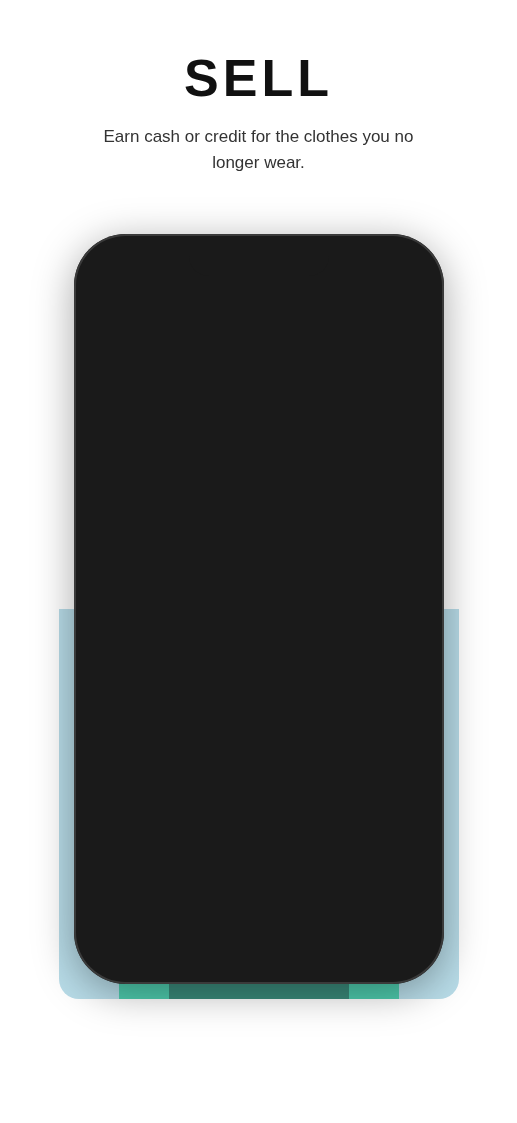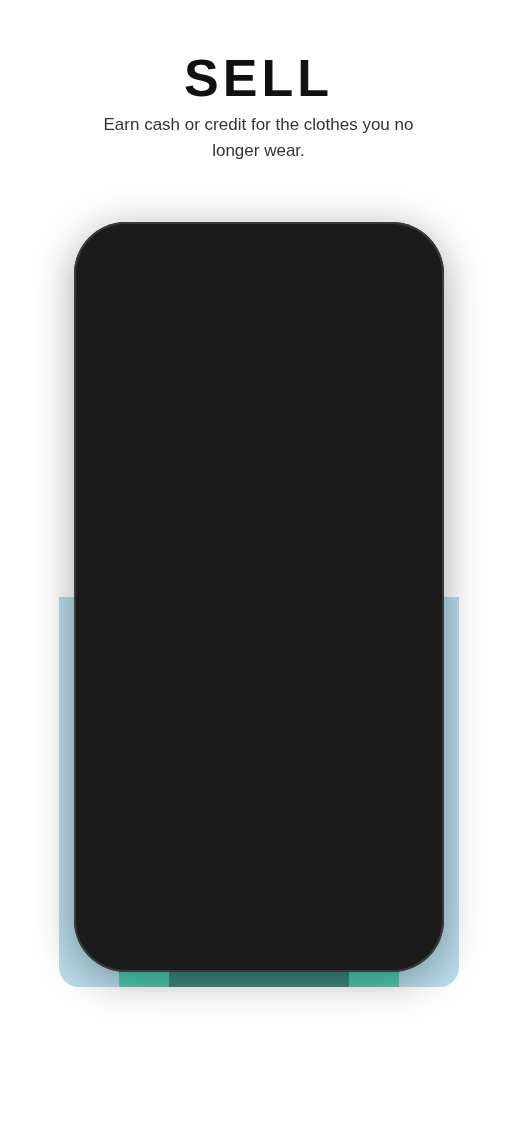--- a/index.html
+++ b/index.html
@@ -14,21 +14,21 @@
       overflow-x: hidden;
     }
 
     
     .page-title {
       font-size: 52px;
       font-weight: 900;
       letter-spacing: 4px;
       text-transform: uppercase;
       margin-top: 48px;
-      margin-bottom: 4px;
+      margin-bottom: 16px;
       color: #111;
     }
 
     .page-subtitle {
       font-size: 17px;
       color: #333;
       text-align: center;
       line-height: 1.5;
       margin-bottom: 44px;
       max-width: 320px;

